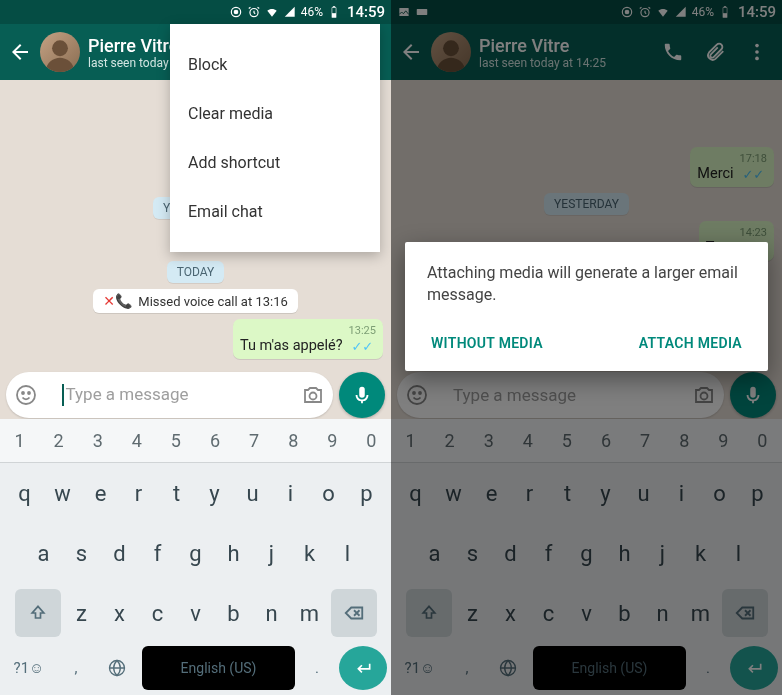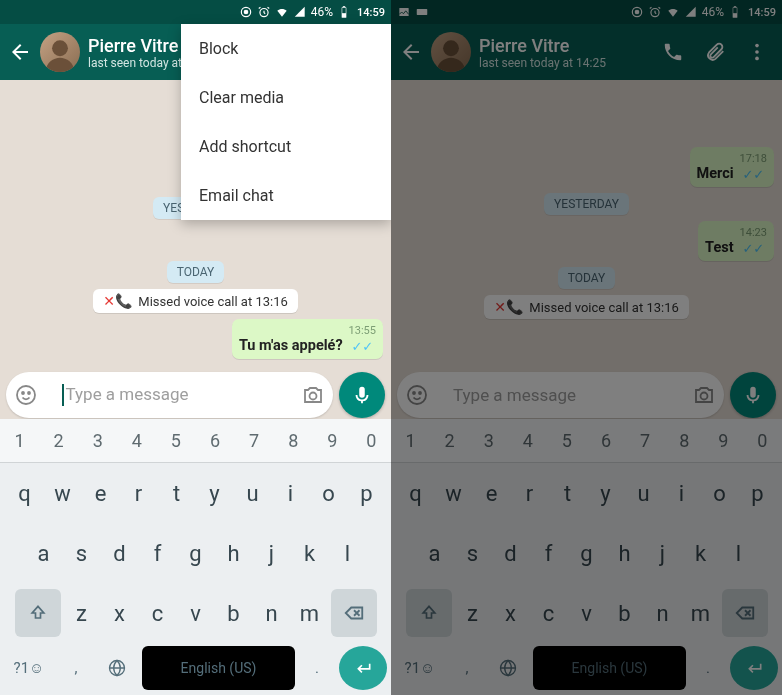--- a/index.html
+++ b/index.html
@@ -5,42 +5,42 @@
   * { box-sizing: border-box; margin: 0; padding: 0; font-family: Roboto, Arial, sans-serif; }
   body { background: #333; width: 782px; height: 695px; overflow: hidden; }
   .container { display: flex; width: 782px; height: 695px; align-items: center; }
   .phone { width: 391px; height: 695px; position: relative; background: #e5ddd5; overflow: hidden; }
 
   
   .status-bar { height: 24px; background: #054d44; color: #fff; display: flex; align-items: center; padding: 0 6px; font-size: 12px; justify-content: flex-end; gap: 4px; }
   .status-bar .icon { width: 14px; height: 14px; display: flex; align-items: center; justify-content: center; }
   .status-bar .left-icons { margin-right: auto; display: flex; gap: 4px; }
   .status-bar .battery-pct { font-size: 12px; }
-  .status-bar .time { font-size: 11px; font-weight: 500; margin-left: 2px; }
+  .status-bar .time { font-size: 15px; font-weight: 500; margin-left: 2px; }
 
   
   .app-bar { height: 56px; background: #075e54; color: #fff; display: flex; align-items: center; padding: 0 8px; gap: 8px; }
   .back-btn { width: 24px; height: 24px; display: flex; align-items: center; justify-content: center; }
   .avatar { width: 40px; height: 40px; border-radius: 50%; background: linear-gradient(135deg,#c4a284,#8a6d52); overflow: hidden; flex-shrink: 0; display:flex; align-items:flex-end; justify-content:center;}
   .avatar svg { width: 38px; height: 38px; }
   .title-block { flex: 1; display: flex; flex-direction: column; overflow: hidden; }
   .contact-name { font-size: 18px; font-weight: 500; white-space: nowrap; overflow: hidden; text-overflow: ellipsis; }
   .last-seen { font-size: 12px; color: #d2e5e2; white-space: nowrap; overflow: hidden; text-overflow: ellipsis; }
   .app-bar .actions { display: flex; gap: 20px; align-items: center; padding-right: 6px; }
   .app-bar .action-icon { width: 22px; height: 22px; }
 
   
   .chat { position: absolute; top: 80px; bottom: 328px; left: 0; right: 0; overflow: hidden; }
   .chat-bg { position: absolute; inset: 0; background: #e5ddd5; }
   .chat-content { position: relative; height: 100%; padding: 8px; display: flex; flex-direction: column; gap: 6px; justify-content: flex-end; }
   .date-chip { align-self: center; background: #d4eaf4; color: #4a6572; font-size: 12px; padding: 4px 10px; border-radius: 6px; box-shadow: 0 1px 0 rgba(0,0,0,.08); }
   .system-bubble { align-self: center; background: #fff; display: flex; align-items: center; gap: 6px; font-size: 13px; color: #333; padding: 4px 10px; border-radius: 6px; box-shadow: 0 1px 0 rgba(0,0,0,.1); }
   .missed-icon { color: #e53935; font-size: 14px; }
   .msg-out { align-self: flex-end; background: #dcf8c6; border-radius: 7px; padding: 5px 7px; box-shadow: 0 1px 0 rgba(0,0,0,.1); display: flex; align-items: flex-end; gap: 6px; max-width: 80%; }
-  .msg-text { font-size: 14.5px; color: #222; font-weight: bold; }
+  .msg-text { font-size: 14.5px; color: #222; }
   .msg-meta { display: flex; align-items: center; gap: 2px; font-size: 11px; color: #7d9e75; flex-direction: column; }
   .tick { color: #4fc3f7; font-size: 13px; }
 
   
   .input-bar { position: absolute; bottom: 276px; left: 6px; right: 6px; height: 48px; display: flex; align-items: center; gap: 6px; }
   .input-pill { flex: 1; background: #fff; border-radius: 24px; height: 46px; display: flex; align-items: center; padding: 0 8px; gap: 8px; box-shadow: 0 1px 2px rgba(0,0,0,.15); }
   .input-pill .ic { color: #888; width: 24px; height: 24px; display: flex; align-items: center; justify-content: center; }
   .input-text { flex: 1; font-size: 17px; color: #9e9e9e; margin-left: 16px; }
   .cursor { width: 1.5px; height: 22px; background: #075e54; display: inline-block; vertical-align: middle; margin-right: 2px; }
   .mic-btn { width: 46px; height: 46px; border-radius: 50%; background: #00897b; display: flex; align-items: center; justify-content: center; color: #fff; box-shadow: 0 1px 3px rgba(0,0,0,.25); }
@@ -57,21 +57,21 @@
   .bottom-row { height: 52px; display: flex; align-items: center; gap: 6px; padding: 2px 4px 4px; }
   .bkey { height: 44px; display: flex; align-items: center; justify-content: center; border-radius: 6px; color: #546e7a; font-size: 15px; }
   .bkey.sym { width: 50px; }
   .bkey.comma { width: 32px; }
   .bkey.globe { width: 38px; }
   .bkey.space { flex: 1; background: #000000; font-size: 14px; }
   .bkey.period { width: 32px; }
   .bkey.enter { width: 48px; height: 44px; background: #26a69a; color: #fff; border-radius: 50%; }
 
   
-  .dropdown { position: absolute; top: 24px; right: 0; width: 210px; background: #fff; box-shadow: 0 4px 12px rgba(0,0,0,.25); z-index: 20; padding: 0 0; }
+  .dropdown { position: absolute; top: 24px; right: 11px; width: 210px; background: #fff; box-shadow: 0 4px 12px rgba(0,0,0,.25); z-index: 20; padding: 16px 0; }
   .dropdown .menu-item { padding: 15px 18px; font-size: 16px; color: #333; }
 
   
   .dim-overlay { position: absolute; inset: 0; background: rgba(0,0,0,.5); z-index: 30; }
   .dialog { position: absolute; left: 14px; right: 14px; top: 242px; background: #fff; border-radius: 2px; z-index: 40; padding: 20px 22px 8px; box-shadow: 0 8px 24px rgba(0,0,0,.4); }
   .dialog-text { font-size: 16px; color: #444; line-height: 1.35; margin-bottom: 18px; }
   .dialog-actions { display: flex; justify-content: space-between; padding: 4px 0; }
   .dialog-btn { color: #00897b; font-weight: 600; font-size: 14px; letter-spacing: .3px; padding: 8px 4px; }
 </style>
 </head>
@@ -139,21 +139,21 @@
         <div class="date-chip">YESTERDAY</div>
         <div style="height:30px"></div>
         <div class="date-chip">TODAY</div>
         <div class="system-bubble">
           <span class="missed-icon">✕📞</span>
           <span>Missed voice call at 13:16</span>
         </div>
         <div class="msg-out">
           <span class="msg-text">Tu m'as appelé?</span>
           <span class="msg-meta">
-            <span>13:55</span>
+            <span>13:25</span>
             <span class="tick">✓✓</span>
           </span>
         </div>
       </div>
     </div>
 
     <div class="input-bar">
       <div class="input-pill">
         <span class="ic">
           <svg viewBox="0 0 24 24" width="24" height="24" fill="none" stroke="#888" stroke-width="1.8">
@@ -465,14 +465,21 @@
         <div class="bkey period">.</div>
         <div class="bkey enter">
             <svg viewBox="0 0 24 24" width="20" height="20" fill="white">
               <path d="M19 7v5H8.8l2.6-2.6L10 8l-5 5 5 5 1.4-1.4L8.8 14H21V7z"></path>
             </svg>
           </div>
       </div>
     </div>
 
     <div class="dim-overlay"></div>
+    <div class="dialog">
+      <div class="dialog-text">Attaching media will generate a larger email message.</div>
+      <div class="dialog-actions">
+        <div class="dialog-btn">WITHOUT MEDIA</div>
+        <div class="dialog-btn">ATTACH MEDIA</div>
+      </div>
+    </div>
   </div>
 </div>
 
 </body></html>

